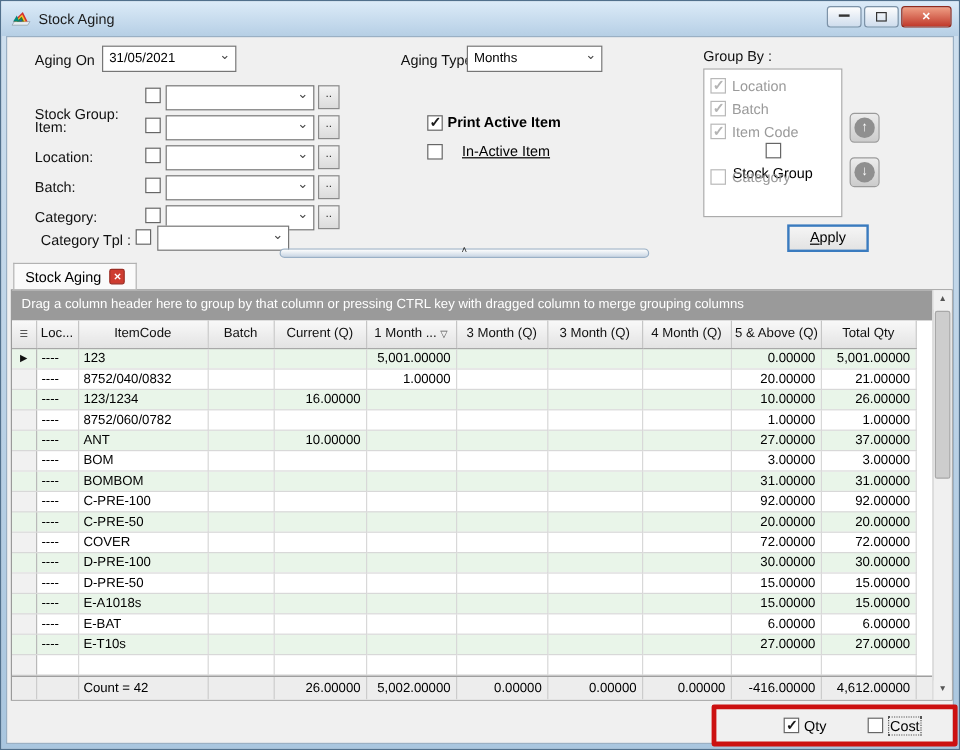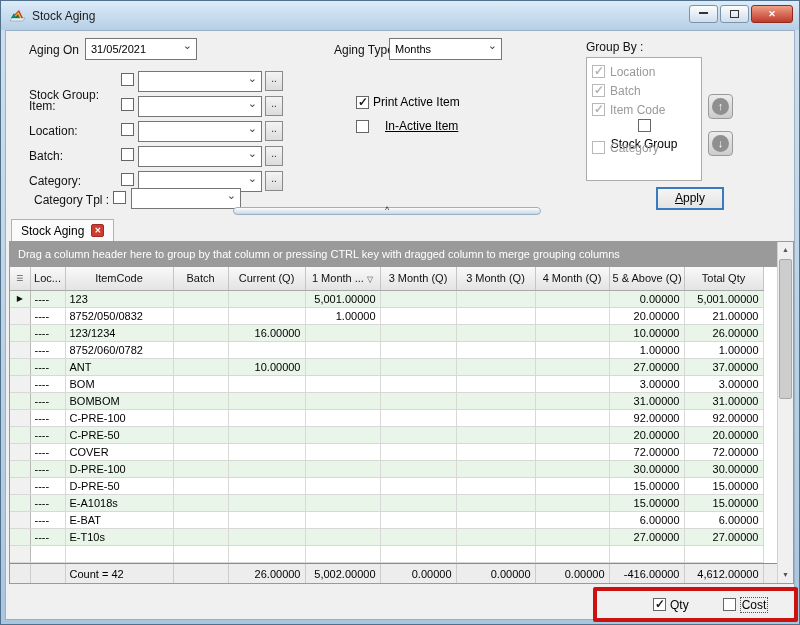--- a/index.html
+++ b/index.html
@@ -157,21 +157,21 @@
       <span class="lbl" style="left:28px;top:148px;">Batch:</span>
      <span class="cb abs" style="left:120px;top:147px;"></span>
      <div class="combo" style="left:137px;top:145px;width:124px;height:21px;"><span></span><span class="chev">⌄</span></div>
      <div class="browse-btn" style="left:264px;top:145px;">..</div>
       <span class="lbl" style="left:28px;top:173px;">Category:</span>
      <span class="cb abs" style="left:120px;top:172px;"></span>
      <div class="combo" style="left:137px;top:170px;width:124px;height:21px;"><span></span><span class="chev">⌄</span></div>
      <div class="browse-btn" style="left:264px;top:170px;">..</div>
     </div>
 
-  <div class="check-row" style="left:355px;top:94px;">
+  <div class="check-row" style="left:355px;top:94px;font-weight:bold;">
     <span class="cb on"></span>
     <span>Print Active Item</span>
   </div>
   <div class="check-row" style="left:355px;top:118px;text-decoration:underline;">
     <span class="cb"></span>
     <span style="margin-left:12px;">In-Active Item</span>
   </div>
 
   <span class="lbl" style="left:33px;top:192px;">Category Tpl :</span>
   <span class="cb abs" style="left:112px;top:190px;"></span>
@@ -232,21 +232,21 @@
               <td class="num">5,001.00000</td>
               <td class="num"></td>
               <td class="num"></td>
               <td class="num"></td>
               <td class="num">0.00000</td>
               <td class="num">5,001.00000</td>
             </tr>
             <tr>
               <td class="ind"></td>
               <td>----</td>
-              <td>8752/050/0832</td>
+              <td>8752/040/0832</td>
               <td></td>
               <td class="num"></td>
               <td class="num">1.00000</td>
               <td class="num"></td>
               <td class="num"></td>
               <td class="num"></td>
               <td class="num">20.00000</td>
               <td class="num">21.00000</td>
             </tr>
             <tr class="green">

